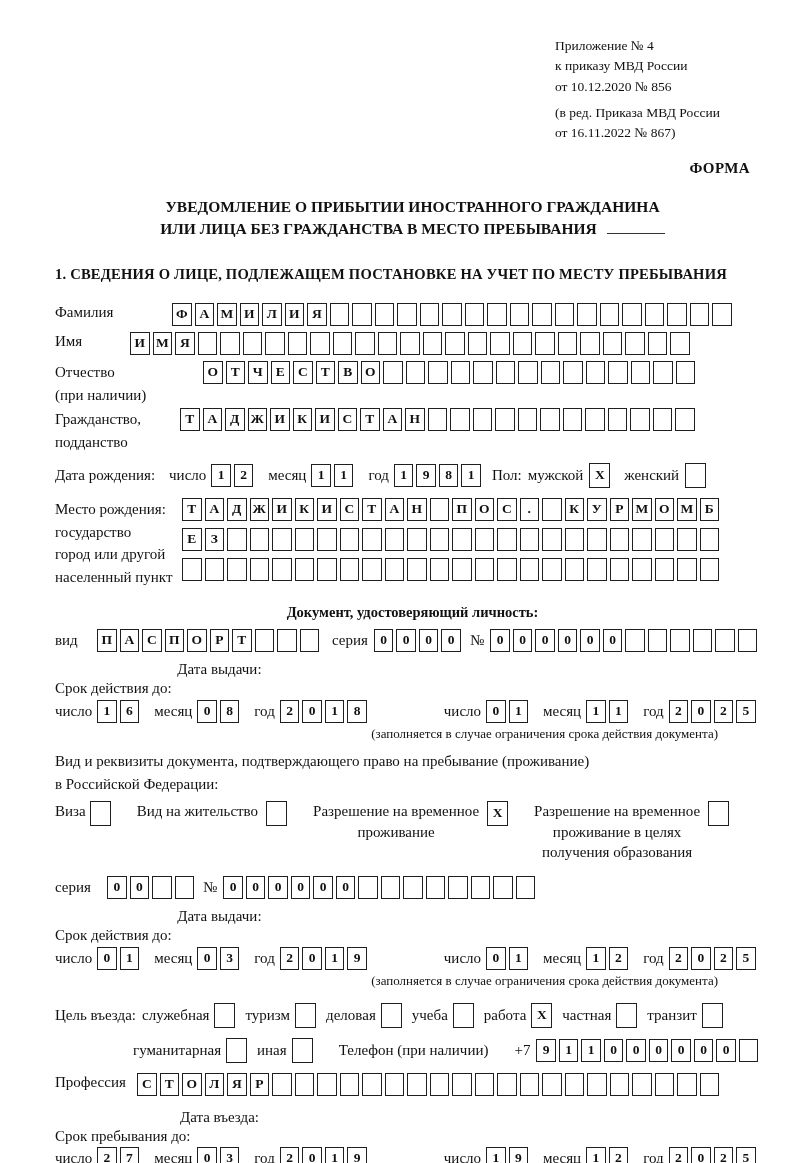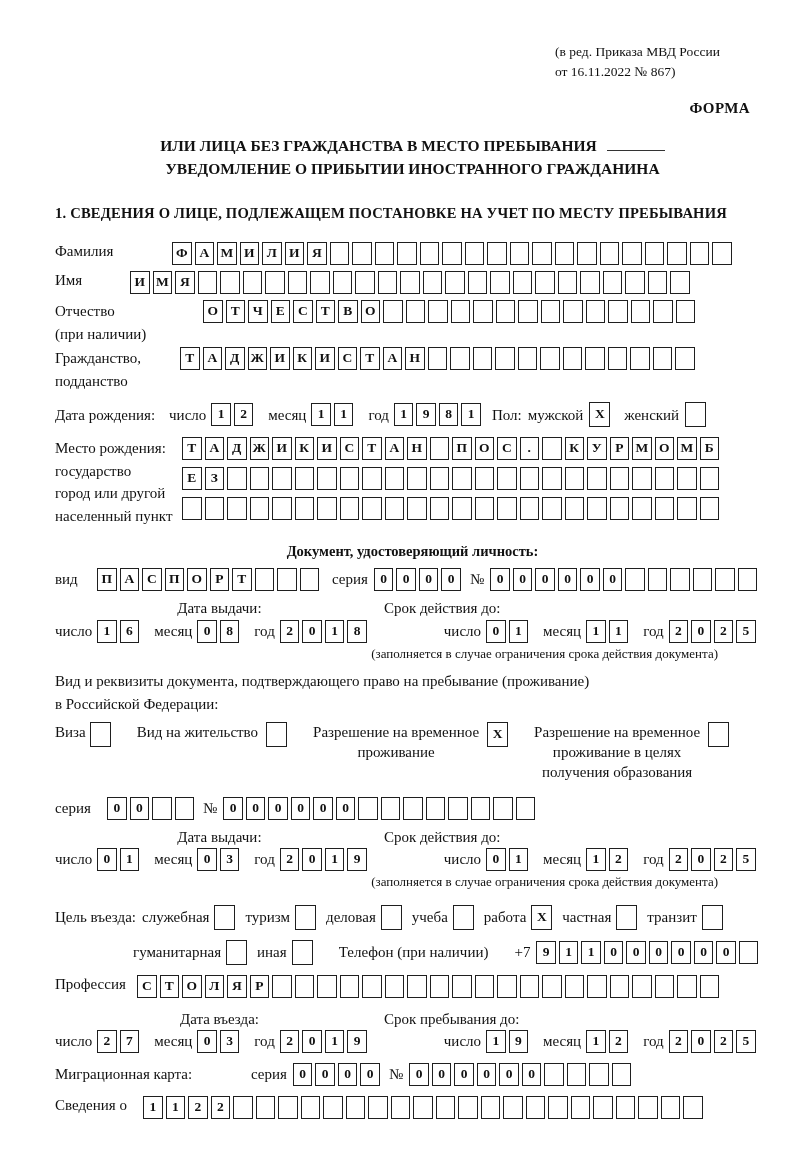--- a/index.html
+++ b/index.html
@@ -30,21 +30,21 @@
     display:inline-flex;align-items:center;justify-content:center;
     font-weight:bold;font-size:13.5px;
   }
   .frow{display:flex;align-items:flex-start;margin-top:6px;}
   .flabel{flex:none;}
   .w75{width:75px;} .w148{width:148px;} .w125{width:125px;} .w127{width:127px;} .w88{width:88px;}
   .stack .frow-line{margin-bottom:7px;} 
   .inline-lbl{margin:0 6px;white-space:nowrap;}
   .inline-lbl.first{margin-left:0;}
   .doc-head{text-align:center;font-weight:bold;margin-top:10px;font-size:14.5px;}
-  .date-heads{display:flex;margin-top:8px;}
+  .date-heads{display:flex;margin-top:8px;flex-direction:column;}
   .date-heads .lh{width:46%;text-align:center;}
   .date-heads .rh{width:54%;}
   .dates-row{display:flex;margin-top:2px;align-items:flex-start;}
   .dategroup{display:flex;align-items:center;white-space:nowrap;}
   .dategroup .dlabel{margin-right:5px;}
   .dategroup .dsp{margin-left:12px;margin-right:5px;}
   .dates-row .right{margin-left:74px;}
   .note{font-size:13px;text-align:right;padding-right:52px;margin-top:3px;}
   .intro{margin-top:10px;}
   .stay-opts{display:flex;margin-top:8px;align-items:flex-start;}
@@ -57,32 +57,37 @@
   .pitem .chk{margin-left:5px;}
   .phone-row{display:flex;align-items:center;margin-top:10px;padding-left:78px;}
   .mig-row{display:flex;align-items:center;margin-top:10px;}
   .lines div{line-height:1.5;}
 </style>
 </head>
 <body>
 
 <div class="annex-wrap">
   <div class="annex">
+    <div class="lines">
+        <div>Приложение № 4</div>
+        <div>к приказу МВД России</div>
+        <div>от 10.12.2020 № 856</div>
+      </div>
     <div class="gap"></div>
     <div class="lines">
         <div>(в ред. Приказа МВД России</div>
         <div>от 16.11.2022 № 867)</div>
       </div>
   </div>
 </div>
 <div class="forma">ФОРМА</div>
 
 <div class="title">
+  <div>УВЕДОМЛЕНИЕ О ПРИБЫТИИ ИНОСТРАННОГО ГРАЖДАНИНА</div>
   <div><span>ИЛИ ЛИЦА БЕЗ ГРАЖДАНСТВА В МЕСТО ПРЕБЫВАНИЯ</span><span class="uline"></span></div>
-  <div>УВЕДОМЛЕНИЕ О ПРИБЫТИИ ИНОСТРАННОГО ГРАЖДАНИНА</div>
 </div>
 
 <div class="sec1">1. СВЕДЕНИЯ О ЛИЦЕ, ПОДЛЕЖАЩЕМ ПОСТАНОВКЕ НА УЧЕТ ПО МЕСТУ ПРЕБЫВАНИЯ</div>
 
 <div class="frow" style="margin-top:20px;gap:42px;">
   <span class="flabel w75">Фамилия</span>
   <span class="cells">
       <span class="cell">Ф</span>
       <span class="cell">А</span>
       <span class="cell">М</span>

